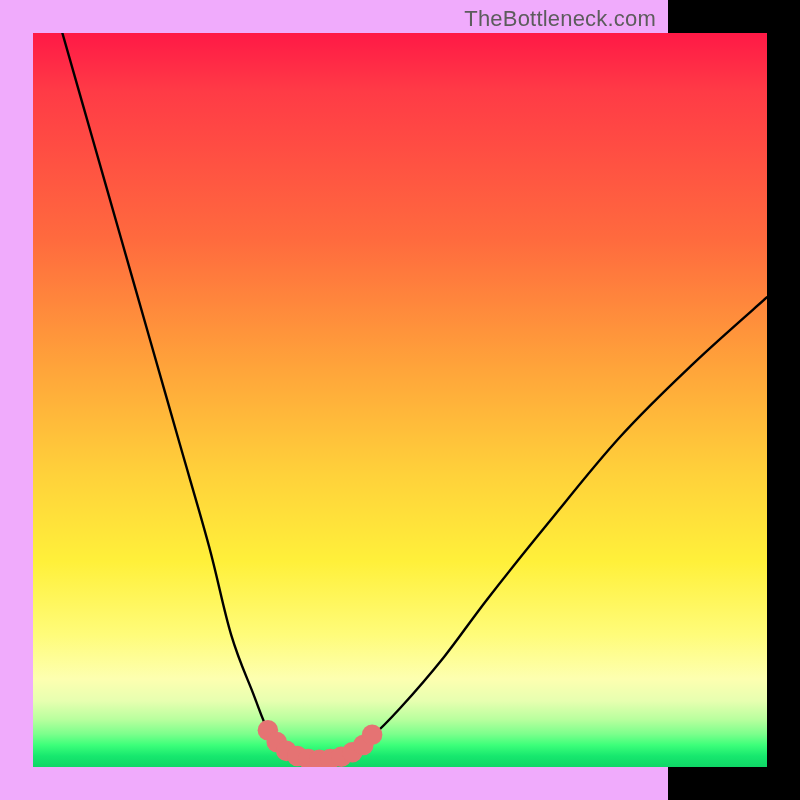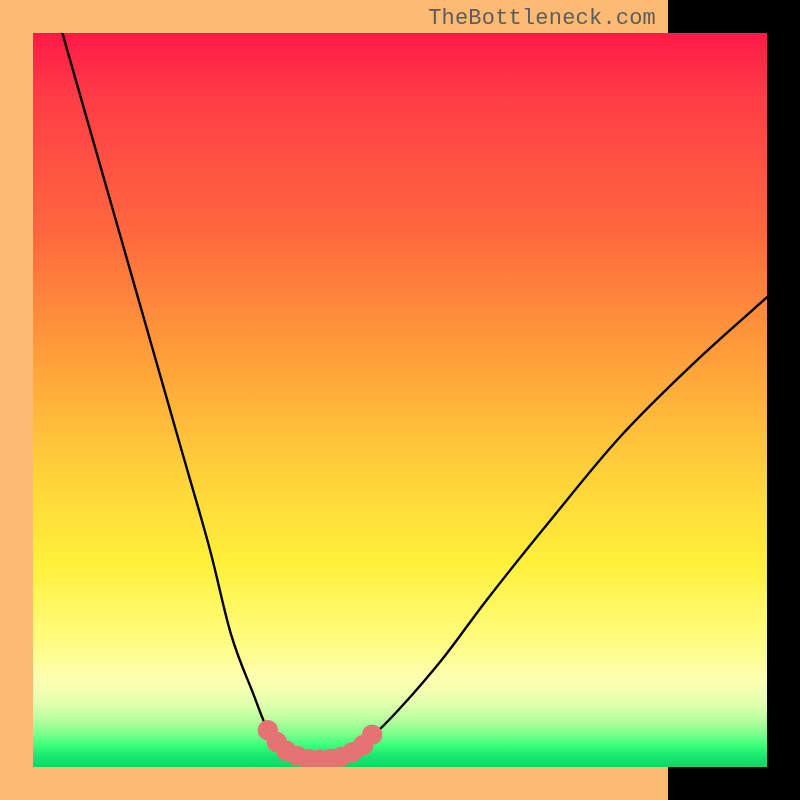--- a/index.html
+++ b/index.html
@@ -8,22 +8,21 @@
     width: 800px;
     height: 800px;
     background: #000;
     overflow: hidden;
     font-family: Arial, Helvetica, sans-serif;
   }
   .frame {
     position: relative;
     width: 668px;
     height: 800px;
-    background: #fdba74;
-    font-family: Liberation Mono, monospace;
+    background: #f0abfc;
   }
   .plot-area {
     position: absolute;
     left: 33px;
     top: 33px;
     width: 734px;
     height: 734px;
     
     background: linear-gradient(
       to bottom,

